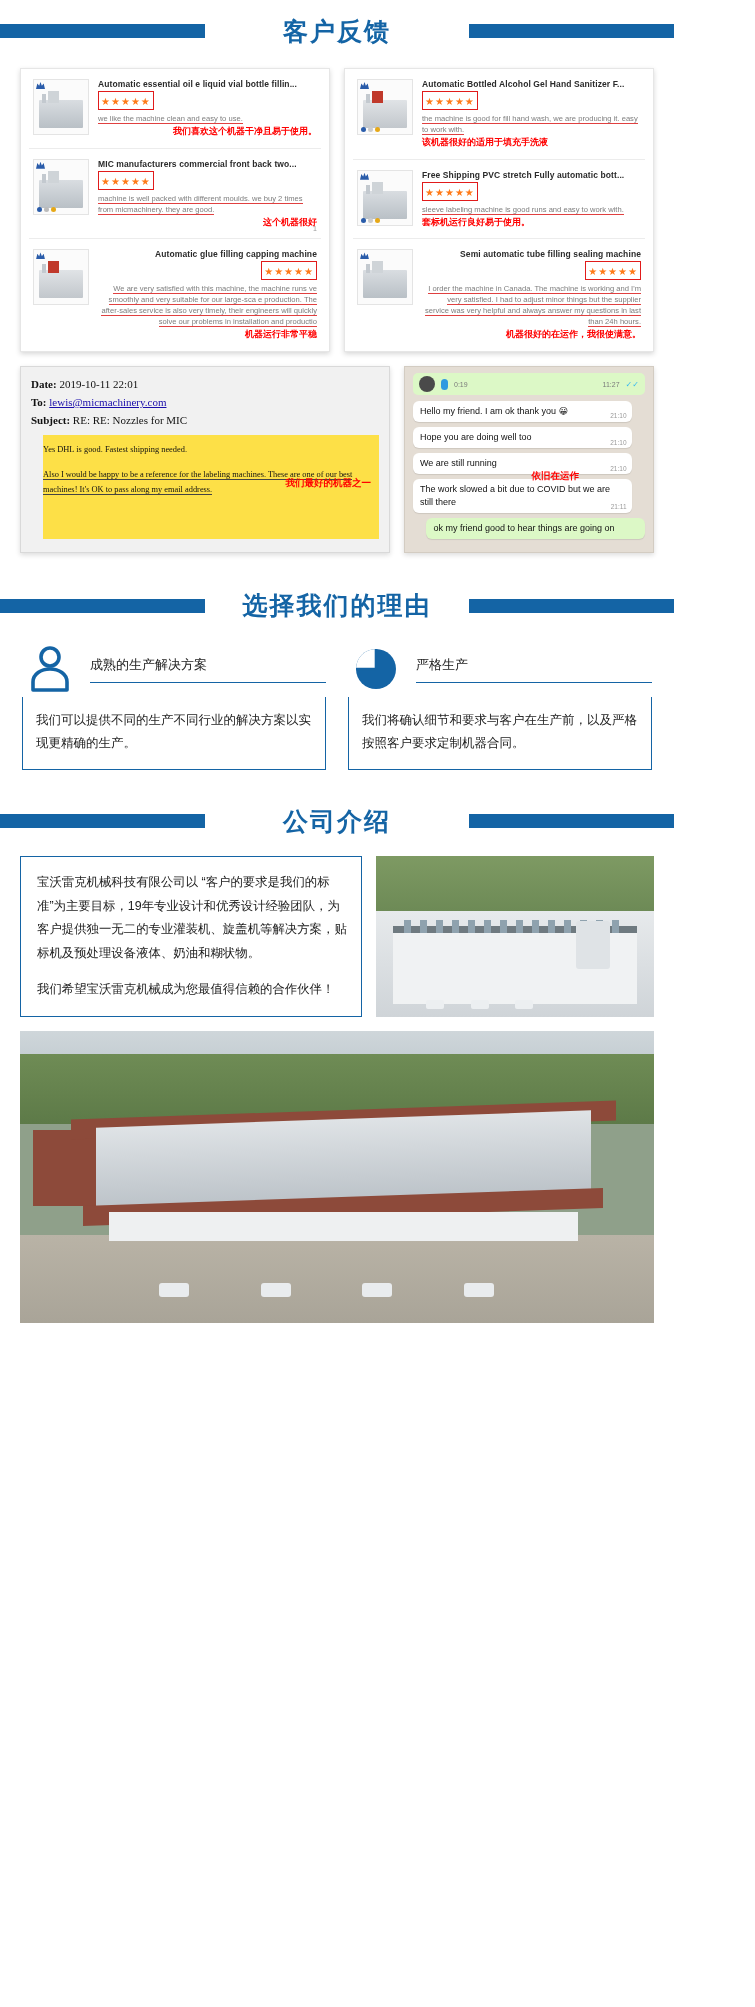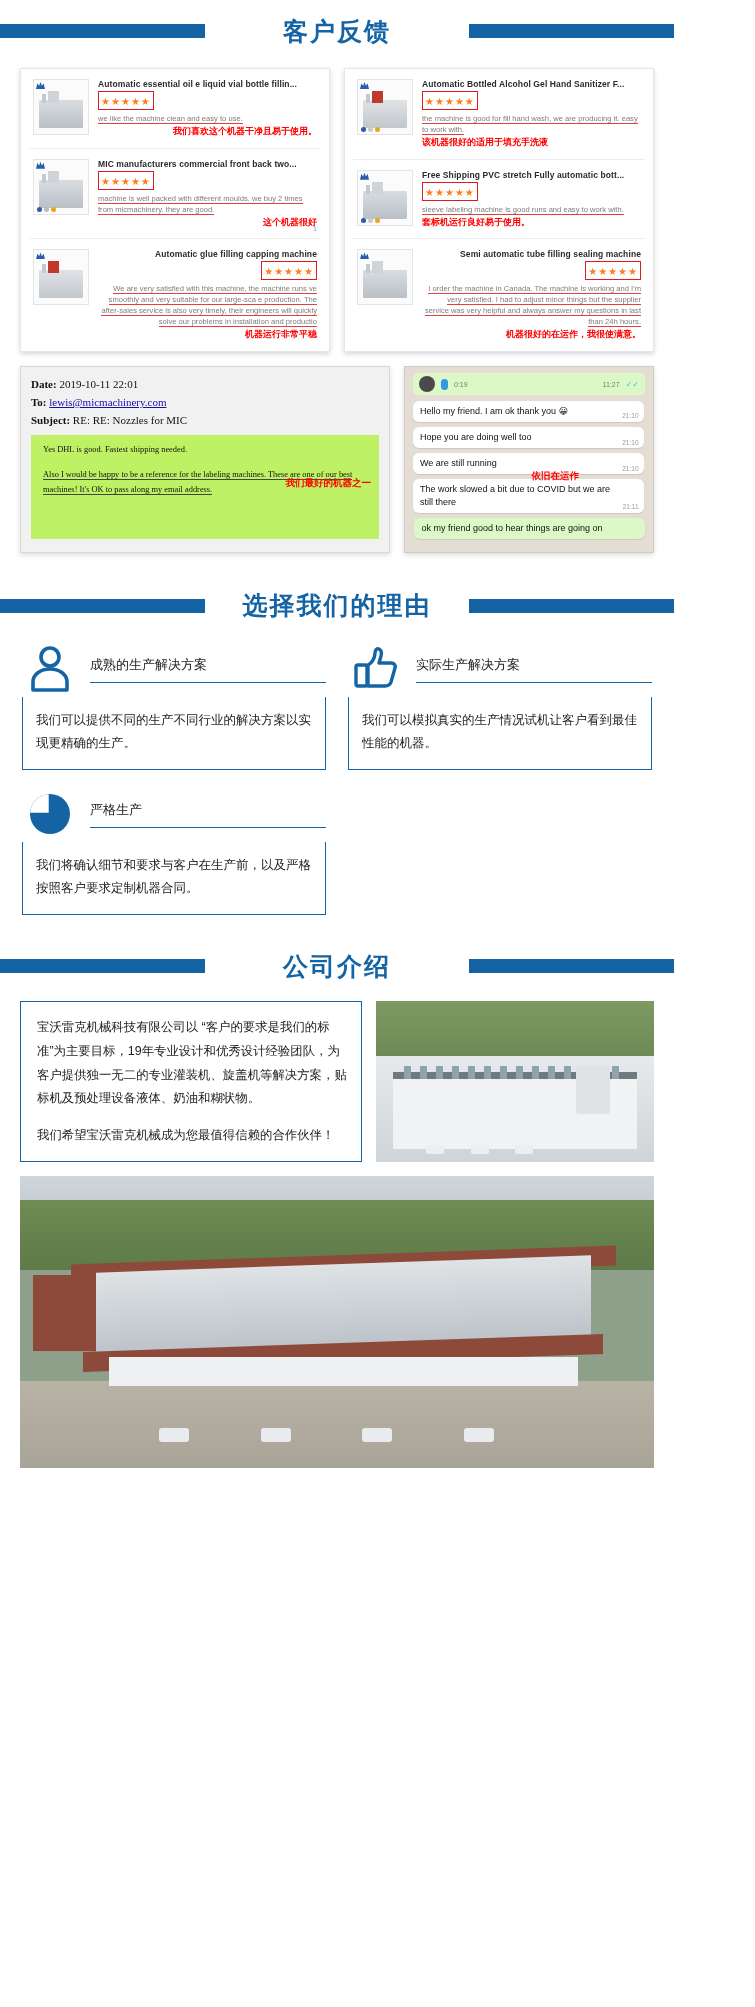--- a/index.html
+++ b/index.html
@@ -37,32 +37,32 @@
   .rev-cn{font-size:9px;color:#ff0000;font-weight:700;margin-top:2px;line-height:1.3;}
   .rev-cn.right{text-align:right;}
   .pg-num{position:absolute;right:4px;bottom:6px;font-size:7px;color:#9a9a9a;}
 
   
   .proof{display:flex;gap:14px;padding:14px 20px 0 20px;align-items:stretch;}
   .mail{flex:0 0 348px;background:#f1f1f1;border:1px solid #d9d9d9;box-shadow:0 2px 5px rgba(0,0,0,.14);padding:8px 10px 12px 10px;position:relative;}
   .mail .hdr{font-size:11px;color:#111;line-height:1.65;font-family:"Liberation Serif","DejaVu Serif",serif;}
   .mail .hdr b{font-weight:700;}
   .mail .hdr a{color:#1a0dab;text-decoration:underline;}
-  .mail .bdy{background:#bef264;margin-top:6px;padding:8px 8px 10px 12px;font-size:8.4px;line-height:1.75;color:#111;position:relative;min-height:86px;font-family:"Liberation Serif","DejaVu Serif",serif;}
+  .mail .bdy{background:#fde047;margin-top:6px;padding:8px 8px 10px 0;font-size:8.4px;line-height:1.75;color:#111;position:relative;min-height:86px;font-family:"Liberation Serif","DejaVu Serif",serif;margin-left:12px;}
   .mail .bdy u{text-decoration:none;border-bottom:1px solid #444;}
   .mail .cn{position:absolute;right:8px;top:40px;color:#ff0000;font-weight:700;font-size:9.5px;font-family:"Liberation Sans",sans-serif;}
 
   .wa{flex:1;background:#e4ddd4;border:1px solid #d3ccc2;box-shadow:0 2px 5px rgba(0,0,0,.14);position:relative;overflow:hidden;padding:6px 8px 8px 8px;}
   .wa .toprow{display:flex;align-items:center;gap:6px;background:#dcf8c6;border-radius:5px;padding:3px 6px;margin-bottom:6px;}
   .wa .toprow .av{width:16px;height:16px;border-radius:50%;background:#4a4a4a;}
   .wa .toprow .mic{width:7px;height:11px;border-radius:4px;background:#2f9ae0;}
   .wa .toprow .dur{font-size:7px;color:#7a7a7a;}
   .wa .toprow .tm{margin-left:auto;font-size:7px;color:#7a7a7a;}
   .wa .toprow .tick{color:#34b7f1;font-size:8px;}
-  .bub{max-width:86%;border-radius:6px;padding:4px 24px 5px 7px;margin-bottom:5px;font-size:9px;line-height:1.35;color:#111;position:relative;box-shadow:0 1px 1px rgba(0,0,0,.1);}
+  .bub{max-width:86%;border-radius:6px;padding:4px 12px 5px 7px;margin-bottom:5px;font-size:9px;line-height:1.35;color:#111;position:relative;box-shadow:0 1px 1px rgba(0,0,0,.1);}
   .bub.in{background:#ffffff;}
   .bub.out{background:#dcf8c6;margin-left:auto;}
   .bub .t{position:absolute;right:5px;bottom:1px;font-size:6.5px;color:#9a9a9a;}
   .wa .cn{color:#ff0000;font-weight:700;font-size:9.5px;position:absolute;right:74px;top:103px;}
 
   
   .why{padding:4px 22px 10px 22px;}
   .why-grid{display:flex;flex-wrap:wrap;gap:16px 22px;}
   .why-cell{width:calc(50% - 11px);box-sizing:border-box;}
   .why-top{display:flex;align-items:center;gap:12px;}
@@ -292,36 +292,20 @@
               </g>
             </svg>
           </div>
           <div class="why-tl">
             <span>成熟的生产解决方案</span>
           </div>
         </div>
         <div class="why-box">我们可以提供不同的生产不同行业的解决方案以实现更精确的生产。</div>
       </div>
 
-      <div class="why-cell">
-        <div class="why-top">
-          <div class="why-ico">
-            <svg width="52" height="52" viewBox="0 0 52 52">
-              <g fill="none" stroke="#1464a5" stroke-width="3.4" stroke-linejoin="round">
-                <path d="M18 22c4-2 7-7 7-12 0-3 2-5 4-4s3 3 2 7l-2 7h12c3 0 5 2 4 5l-4 14c-1 3-3 4-6 4H18z"></path>
-                <rect x="6" y="22" width="11" height="21" rx="2"></rect>
-              </g>
-            </svg>
-          </div>
-          <div class="why-tl">
-            <span>实际生产解决方案</span>
-          </div>
-        </div>
-        <div class="why-box">我们可以模拟真实的生产情况试机让客户看到最佳性能的机器。</div>
-      </div>
 
       <div class="why-cell">
         <div class="why-top">
           <div class="why-ico">
             <svg width="52" height="52" viewBox="0 0 52 52">
               <circle cx="26" cy="26" r="20" fill="#1464a5"></circle>
               <path d="M26 26V6a20 20 0 0 0-20 20z" fill="#ffffff"></path>
               <path d="M26 26V6M26 26H6" stroke="#1464a5" stroke-width="2.6"></path>
             </svg>
           </div>

